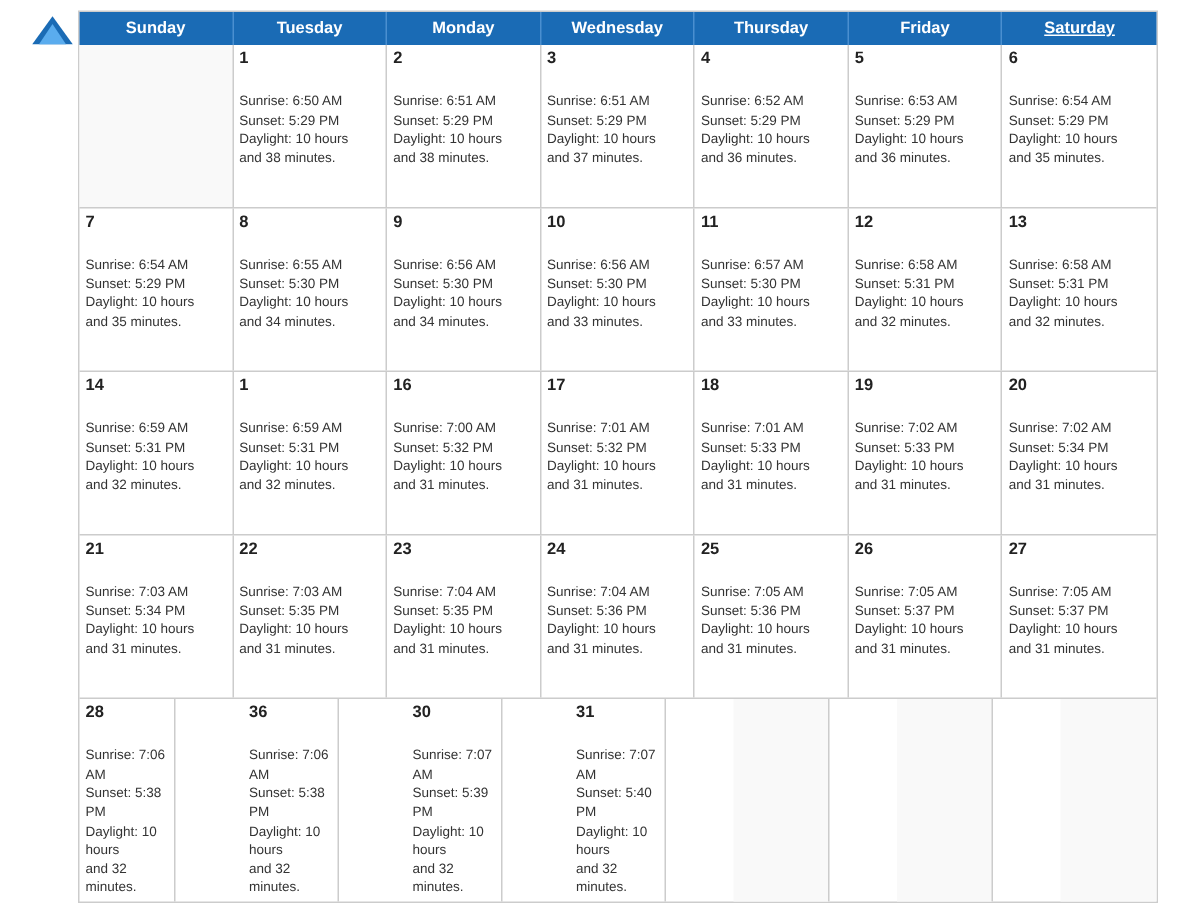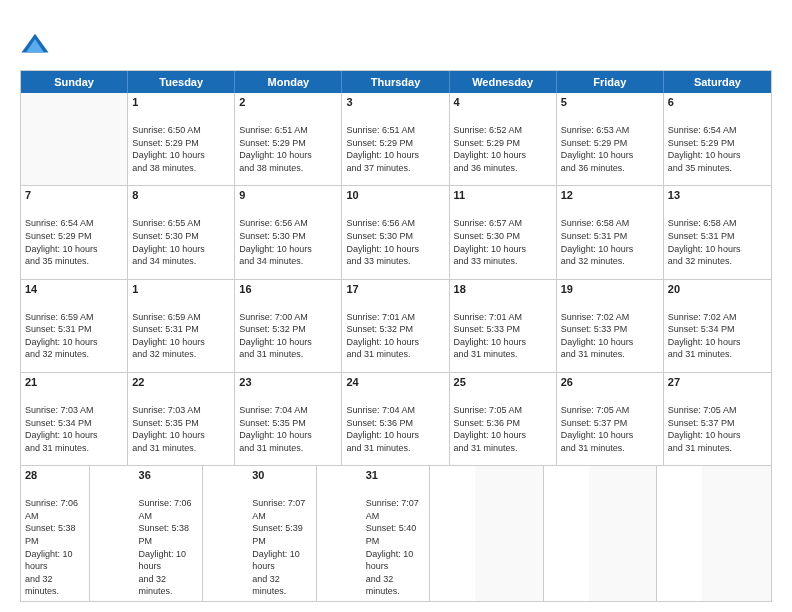--- a/index.html
+++ b/index.html
@@ -6,23 +6,23 @@
     body {
       width: 792px;
       height: 612px;
       font-family: Arial, sans-serif;
       background: #fff;
       overflow: hidden;
     }
     .page {
       width: 792px;
       height: 612px;
-      padding: 30px 20px 10px 20px;
-      display: flex;
-      flex-direction: column;
+      padding: 7px 20px 10px 20px;
+      display: flex;
+      flex-direction: row;
     }
     .header {
       display: flex;
       justify-content: space-between;
       align-items: flex-start;
       margin-bottom: 10px;
     }
     .logo {
       display: flex;
       align-items: center;
@@ -74,20 +74,21 @@
     .cal-header-cell {
       color: #fff;
       font-size: 11px;
       font-weight: bold;
       text-align: center;
       padding: 5px 2px;
       border-right: 1px solid #4a8fd0;
     }
     .cal-header-cell:last-child {
       border-right: none;
+      text-decoration: underline;
     }
     .cal-body {
       display: flex;
       flex-direction: column;
       flex: 1;
     }
     .cal-row {
       display: grid;
       grid-template-columns: repeat(7, 1fr);
       flex: 1;
@@ -142,22 +143,22 @@
       <div class="month-title"></div>
       <div class="location"></div>
     </div>
   </div>
 
   <div class="calendar">
     <div class="cal-header" id="cal-header">
         <div class="cal-header-cell">Sunday</div>
         <div class="cal-header-cell">Tuesday</div>
         <div class="cal-header-cell">Monday</div>
+        <div class="cal-header-cell">Wednesday</div>
         <div class="cal-header-cell">Thursday</div>
-        <div class="cal-header-cell">Wednesday</div>
         <div class="cal-header-cell">Friday</div>
         <div class="cal-header-cell">Saturday</div>
       </div>
     <div class="cal-body" id="cal-body">
         <div class="cal-row">
           <div class="cal-cell empty"></div>
           <div class="cal-cell">
             <div class="day-num">1</div>
             <div class="day-info">Sunrise: 6:50 AM<br>Sunset: 5:29 PM<br>Daylight: 10 hours<br>and 38 minutes.</div>
           </div>

